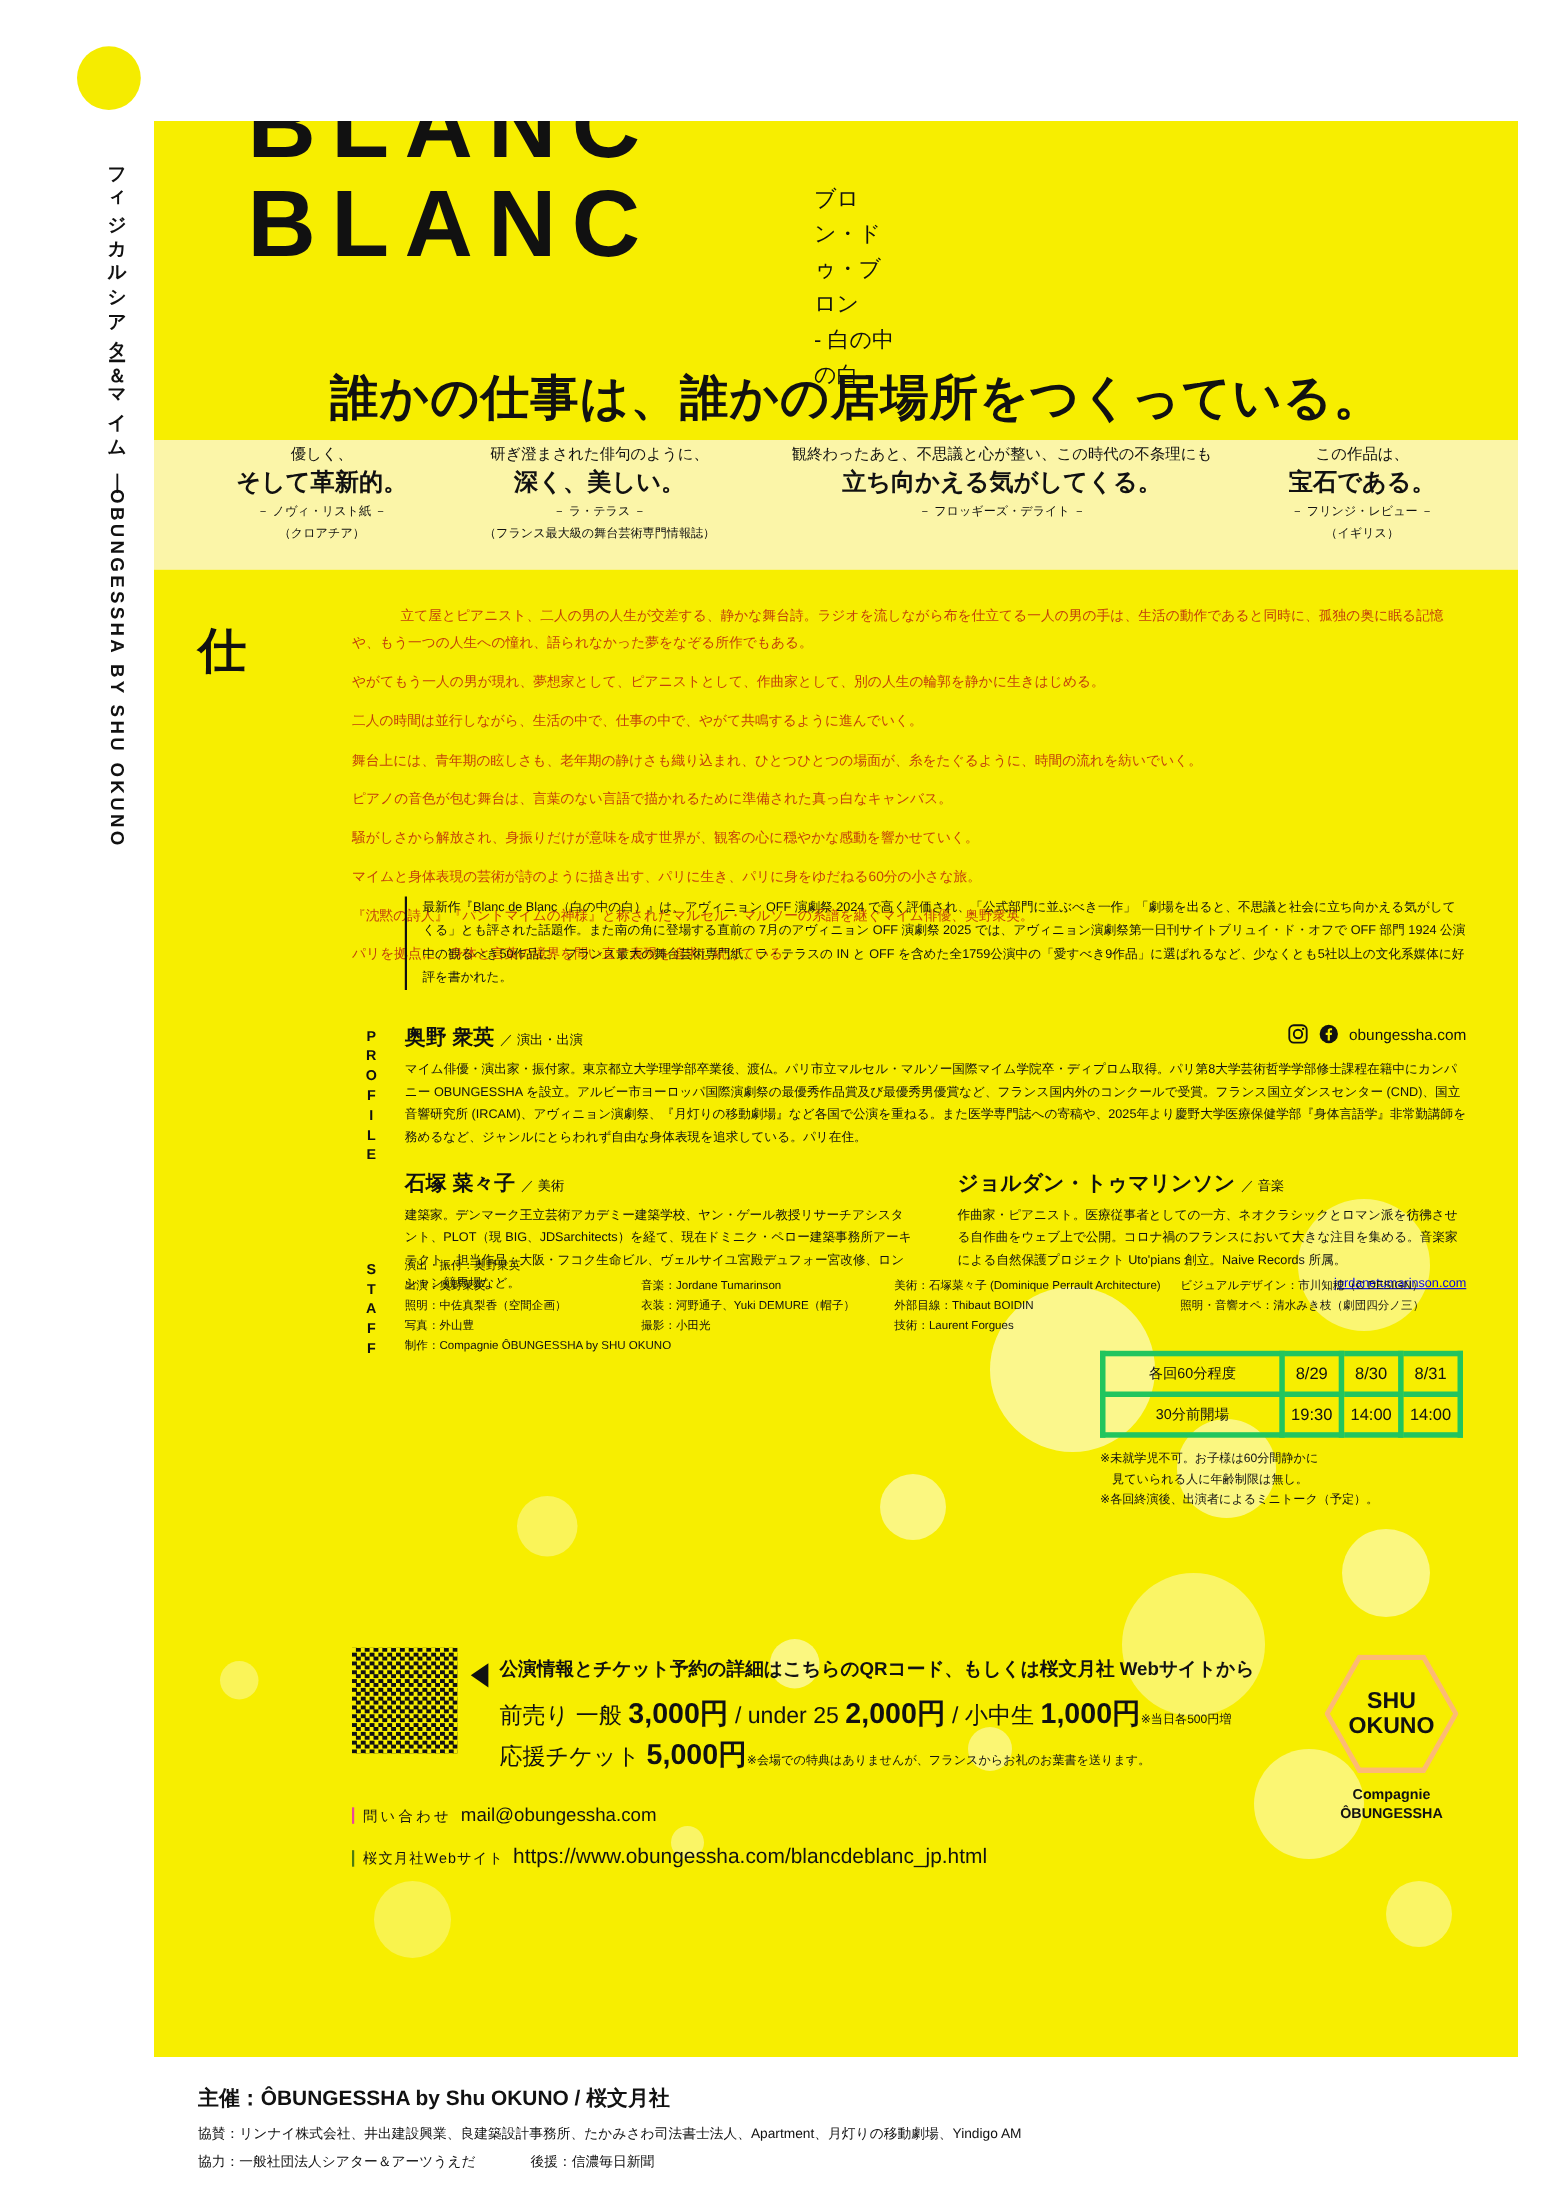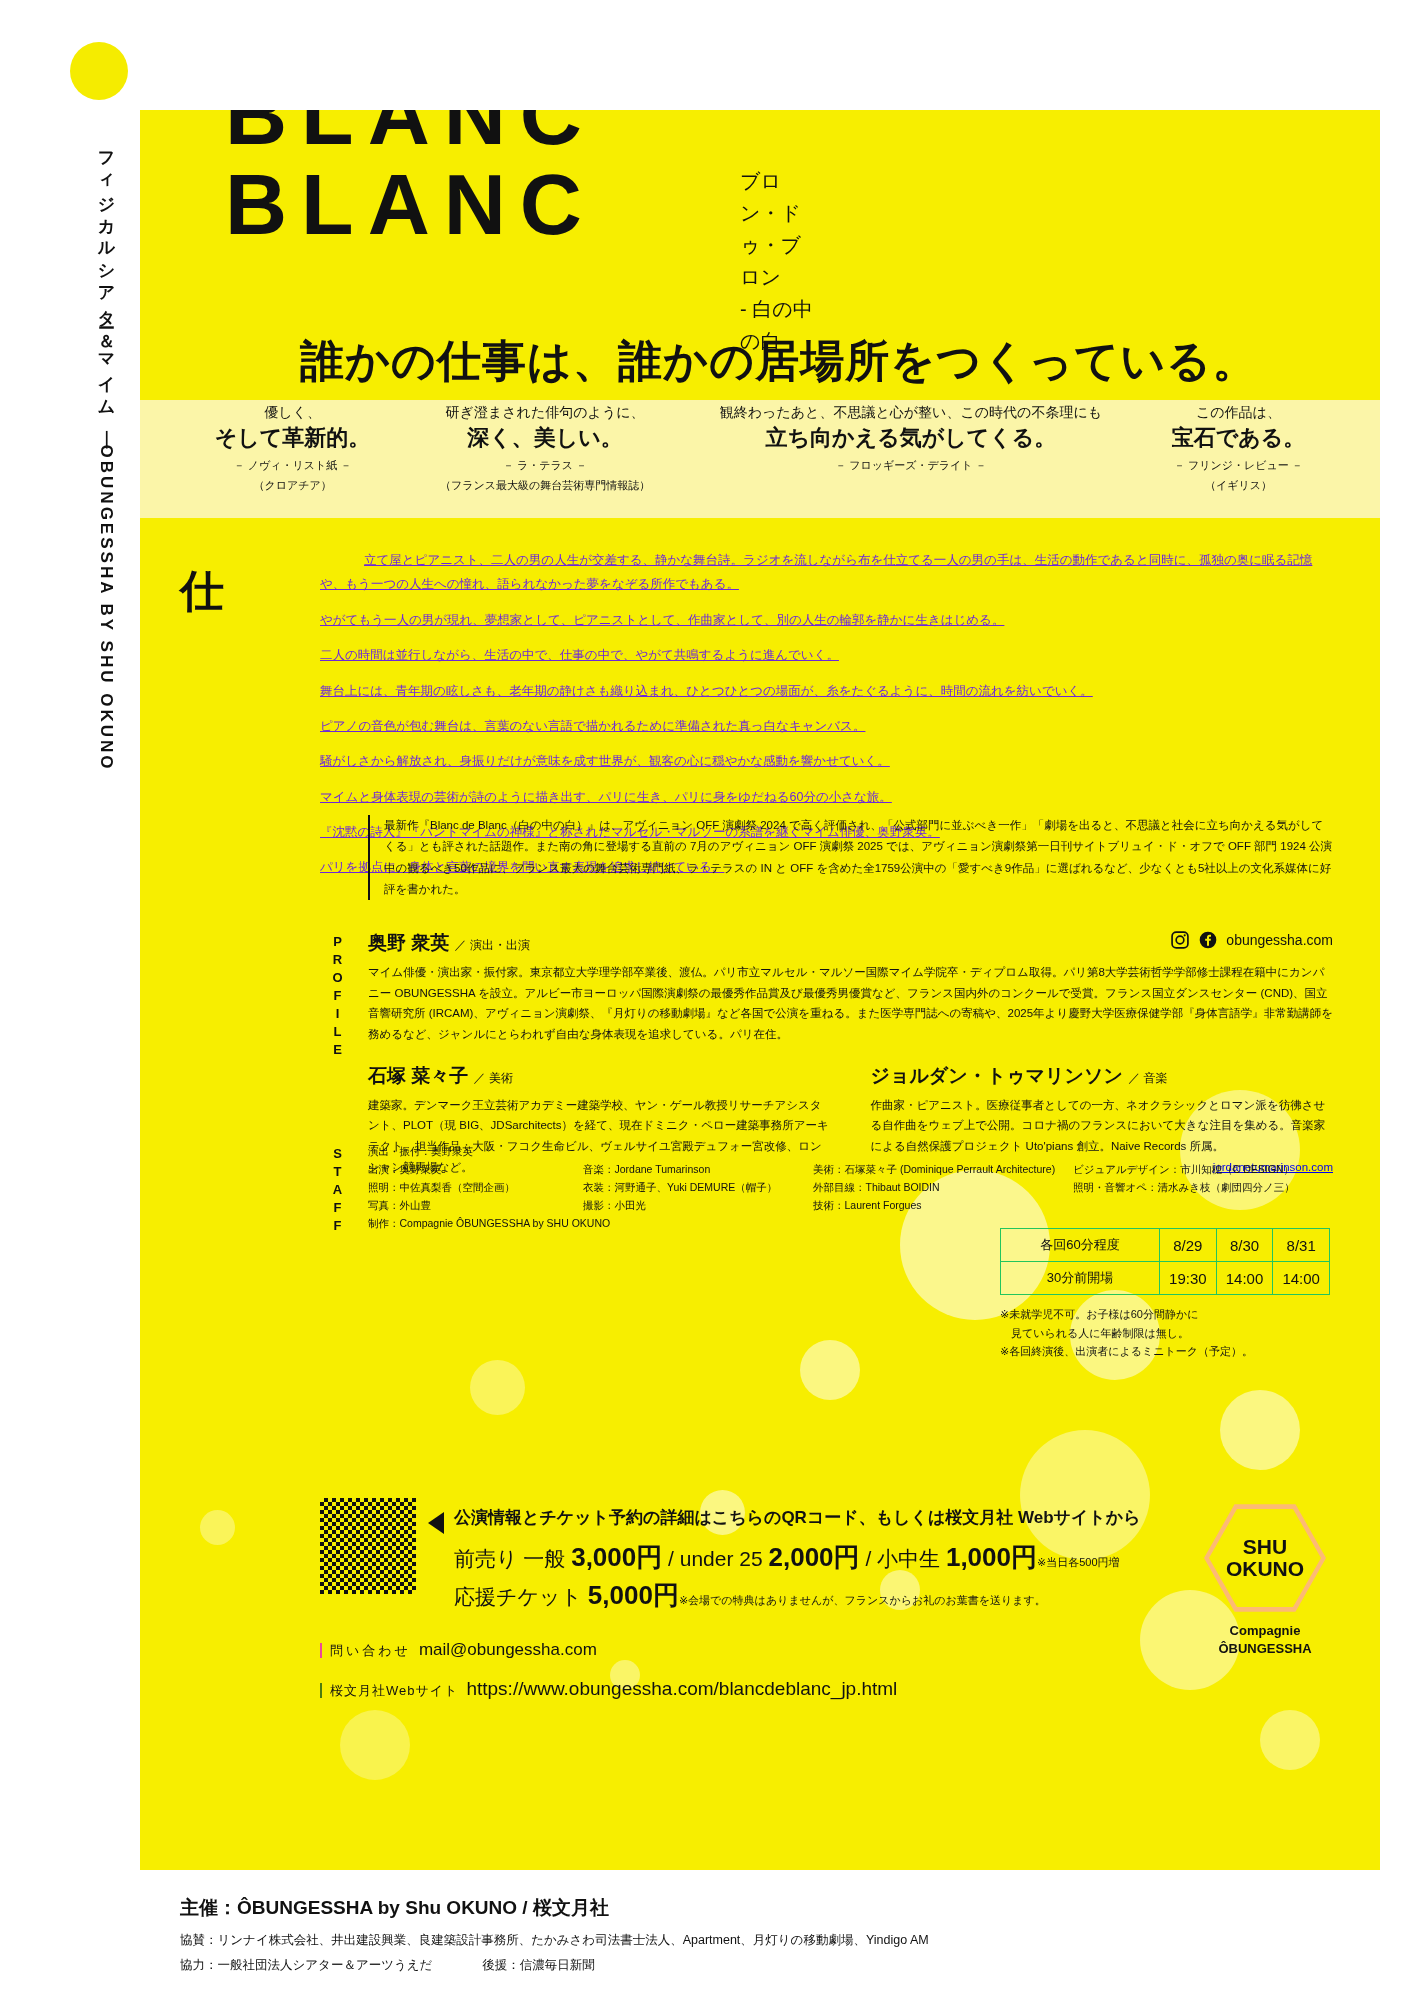--- a/index.html
+++ b/index.html
@@ -29,21 +29,21 @@
   
   .quoteband{position:absolute;left:0;top:290px;width:1240px;height:118px;background:#fbf5a8;}
   .quotes{position:absolute;left:0;top:292px;width:1240px;display:flex;justify-content:space-around;padding:0 40px;box-sizing:border-box;}
   .q{text-align:center;font-size:14px;line-height:1.45;color:#111;}
   .q .big{font-size:22px;font-weight:700;}
   .q .src{font-size:11px;margin-top:4px;}
 
   
   .body-area{position:absolute;left:180px;top:438px;width:1010px;}
   .kanji-lead{position:absolute;left:40px;top:452px;font-size:44px;font-weight:700;}
-  .para{font-size:12.5px;line-height:1.95;color:#6d28d9;margin-bottom:11px;text-decoration:underline;}
+  .para{font-size:12.5px;line-height:1.95;color:#c2410c;margin-bottom:11px;}
   .para.indent1{text-indent:44px;}
 
   .notebox{position:absolute;left:228px;top:705px;width:965px;border-left:2px solid #111;padding-left:14px;box-sizing:border-box;}
   .notebox p{font-size:11.5px;line-height:1.85;margin:0;}
 
   
   .vlabel{position:absolute;writing-mode:vertical-rl;text-orientation:upright;font-size:13px;font-weight:700;letter-spacing:3px;color:#111;}
   .profile{position:absolute;left:228px;top:820px;width:965px;}
   .pname{font-size:19px;font-weight:700;}
   .pname small{font-size:12px;font-weight:400;}
@@ -68,21 +68,21 @@
   .vlab{font-size:15px;letter-spacing:5px;border-left:2px solid #111;padding-left:10px;white-space:nowrap;}
   .vname{font-size:40px;font-weight:700;line-height:1;}
   .vaddr{font-size:20px;margin-top:8px;}
   .access{margin-top:20px;}
   .acc-main{font-size:16px;}
   .acc-sub{font-size:11.5px;line-height:1.7;margin-top:4px;}
 
   
   .sched{position:absolute;left:860px;top:1118px;width:330px;}
   table.st{border-collapse:collapse;width:100%;font-size:15px;}
-  table.st td{border:1px solid #22c55e;padding:7px 4px;text-align:center;}
+  table.st td{border:5px solid #22c55e;padding:7px 4px;text-align:center;}
   table.st td.lab{width:150px;font-size:13px;}
   .sched .note{font-size:11px;line-height:1.7;margin-top:10px;}
 
   
   .ticket{position:absolute;left:180px;top:1380px;width:900px;}
   .qr{position:absolute;left:0;top:8px;width:96px;height:96px;background:
      repeating-conic-gradient(#111 0% 25%, #f7ee00 0% 50%) 0 0/8px 8px;}
   .tri{position:absolute;left:108px;top:22px;width:0;height:0;border-top:11px solid transparent;border-bottom:11px solid transparent;border-right:16px solid #111;}
   .tkhead{position:absolute;left:134px;top:16px;font-size:17px;font-weight:700;}
   .tkprice{position:absolute;left:134px;top:50px;font-size:21px;}

